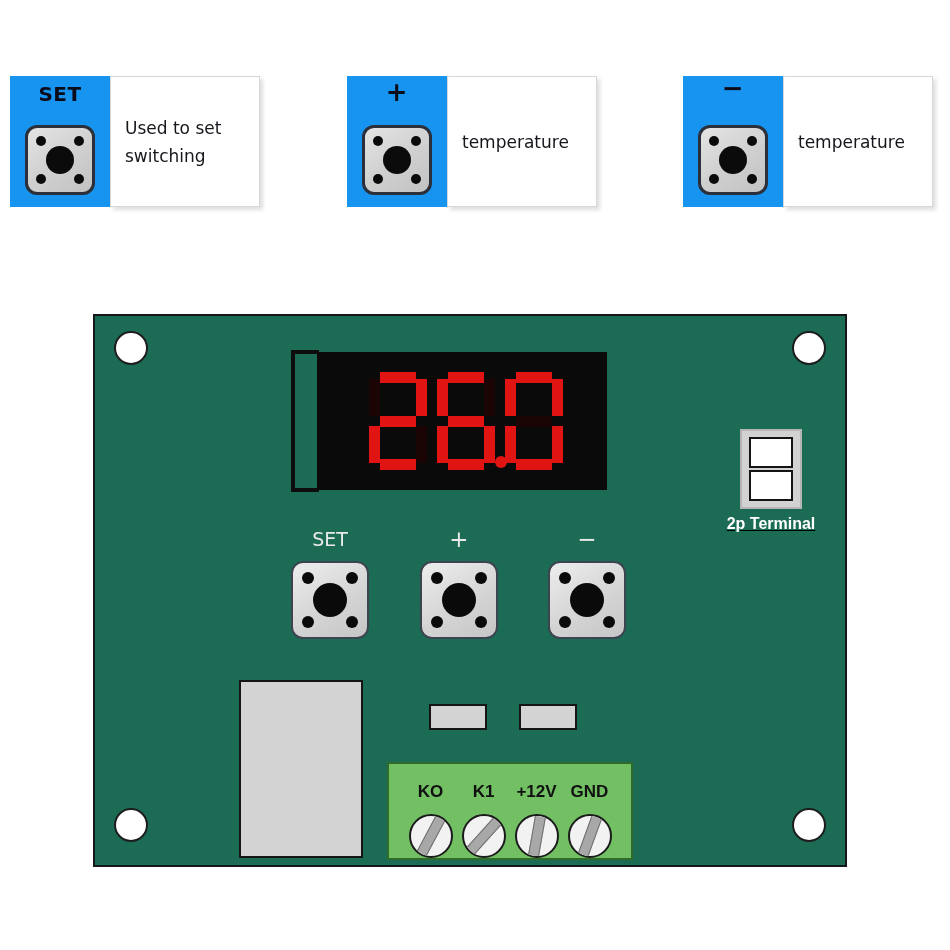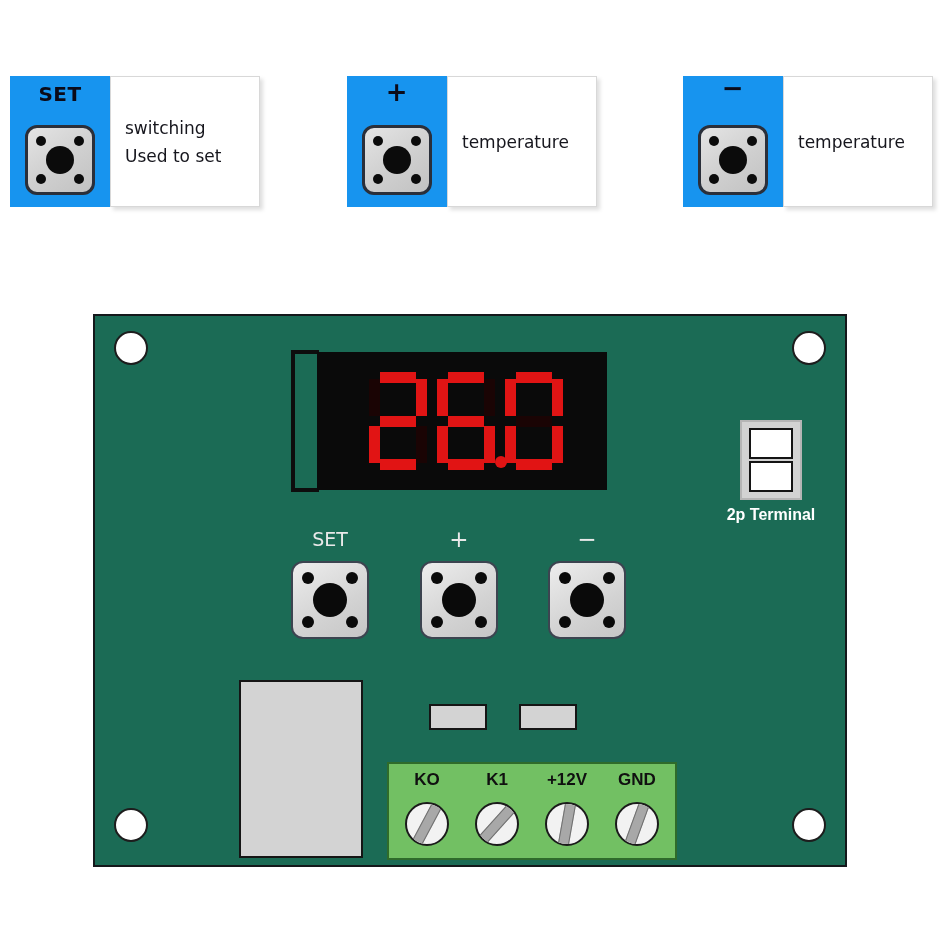--- a/index.html
+++ b/index.html
@@ -196,23 +196,24 @@
     line-height: 23px;
     font-family: "Liberation Sans", sans-serif;
     text-align: left;
   }
   #detecting-label .l2 { display:block; }
 
   
   #terminal-2p-wrap {
     position: absolute;
     right: 16px;
-    top: 104px;
+    top: 113px;
     width: 116px;
     text-align: center;
+    text-decoration: underline;
   }
   #terminal-2p {
     width: 62px;
     height: 80px;
     margin: 0 auto;
     background: #d2d2d2;
     border: 2px solid #b5b5b5;
     box-sizing: border-box;
     padding: 6px 7px;
     display: flex;
@@ -300,26 +301,26 @@
     box-sizing: border-box;
   }
   .smd-pad.p1 { left: 334px; top: 388px; }
   .smd-pad.p2 { left: 424px; top: 388px; }
 
   
   #screw-terminal {
     position: absolute;
     left: 292px;
     top: 446px;
-    width: 290px;
+    width: 246px;
     height: 98px;
     background: #72c063;
     border: 2px solid #2f6b2b;
     box-sizing: border-box;
-    padding: 3px;
+    padding: 15px;
   }
   #screw-terminal-labels {
     display: flex;
     height: 26px;
     align-items: center;
   }
   #screw-terminal-labels .tl {
     flex: 1;
     text-align: center;
     color: #101010;
@@ -365,22 +366,22 @@
       <div class="legend-symbol">SET</div>
       <div class="tact">
         <span class="pin tl"></span>
         <span class="pin tr"></span>
         <span class="pin bl"></span>
         <span class="pin br"></span>
         <span class="plunger"></span>
       </div>
     </div>
     <div class="legend-desc">
+      <span class="line">Used to set</span>
       <span class="line">switching</span>
-      <span class="line">Used to set</span>
     </div>
   </div>
 
   <div class="legend-card c1">
     <div class="legend-icon-tile">
       <div class="legend-symbol sym-plus">+</div>
       <div class="tact">
         <span class="pin tl"></span>
         <span class="pin tr"></span>
         <span class="pin bl"></span>

